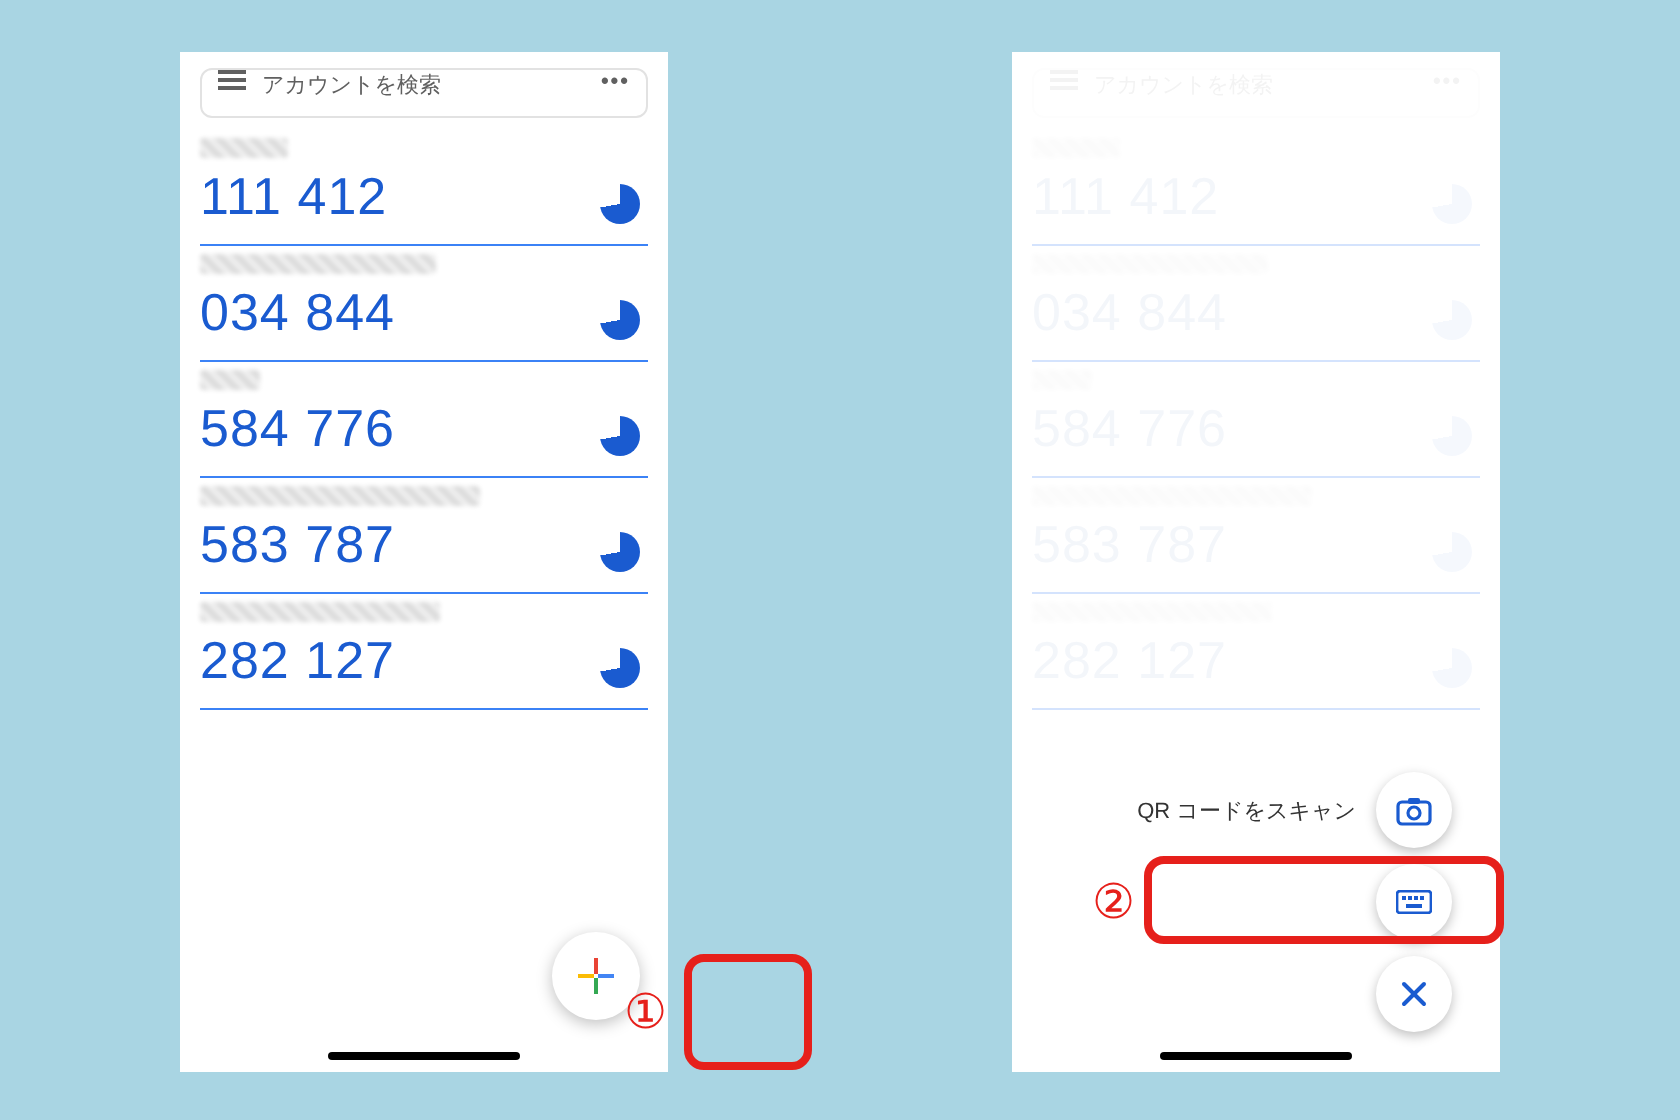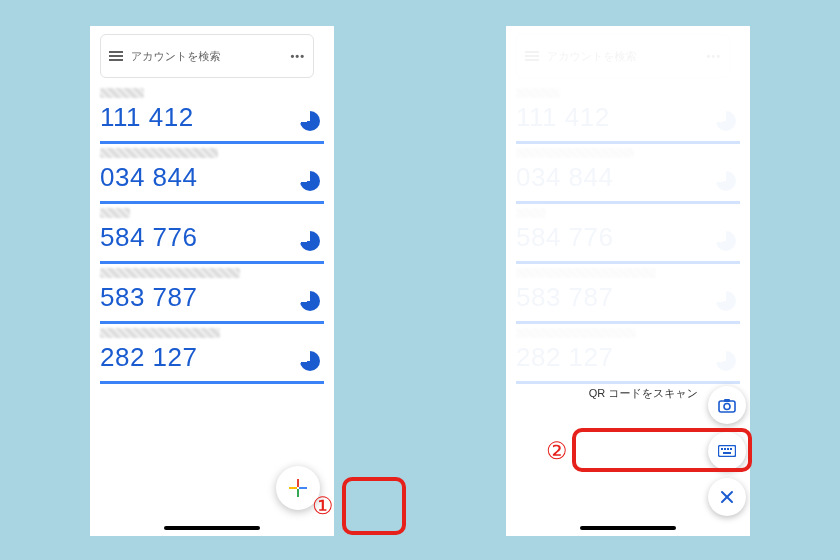--- a/index.html
+++ b/index.html
@@ -18,41 +18,41 @@
     height: 510px;
     background: #fff;
     top: 26px;
     overflow: hidden;
   }
   .phone.left { left: 90px; }
   .phone.right { left: 506px; }
 
   
   .searchbar {
-    margin: 8px 20px 6px 10px;
-    height: 44px;
+    margin: 8px 10px 6px 10px;
+    height: 25px;
     border: 1px solid #e2e2e2;
     border-radius: 6px;
     display: flex;
-    align-items: center;
+    align-items: flex-start;
     padding: 0 8px;
     font-size: 11px;
     color: #606060;
   }
   .hamburger {
     width: 14px; height: 10px;
     display: flex; flex-direction: column; justify-content: space-between;
     margin-right: 8px;
   }
   .hamburger div { height: 2px; background: #606060; }
   .search-text { flex: 1; }
   .dots { letter-spacing: 1px; font-weight: bold; color:#606060; }
 
   .list { padding: 0 10px; }
-  .entry { border-bottom: 3px solid #3b82f6; padding: 4px 0 8px 0; position: relative; }
+  .entry { border-bottom: 1px solid #3b82f6; padding: 4px 0 8px 0; position: relative; }
   .entry-label {
     height: 10px;
     background: repeating-linear-gradient(45deg,#dcdcdc,#dcdcdc 3px,#efefef 3px,#efefef 6px);
     margin-bottom: 4px;
     filter: blur(1px);
     border-radius:2px;
   }
   .code {
     font-size: 26px;
     color: #1a5bd0;
@@ -104,24 +104,24 @@
 
   
   .dim {
     position: absolute;
     inset: 0;
     background: rgba(255,255,255,0.78);
   }
 
   .action-row {
     position: absolute;
-    right: 4px;
+    right: 24px;
     width: 200px;
     display:flex;
-    align-items:flex-start;
+    align-items:center;
     justify-content:flex-end;
   }
   .action-row .lbl {
     font-size: 11px;
     color: #333;
     margin-right: 10px;
     white-space: nowrap;
   }
   .circle-btn {
     width: 38px; height: 38px;

